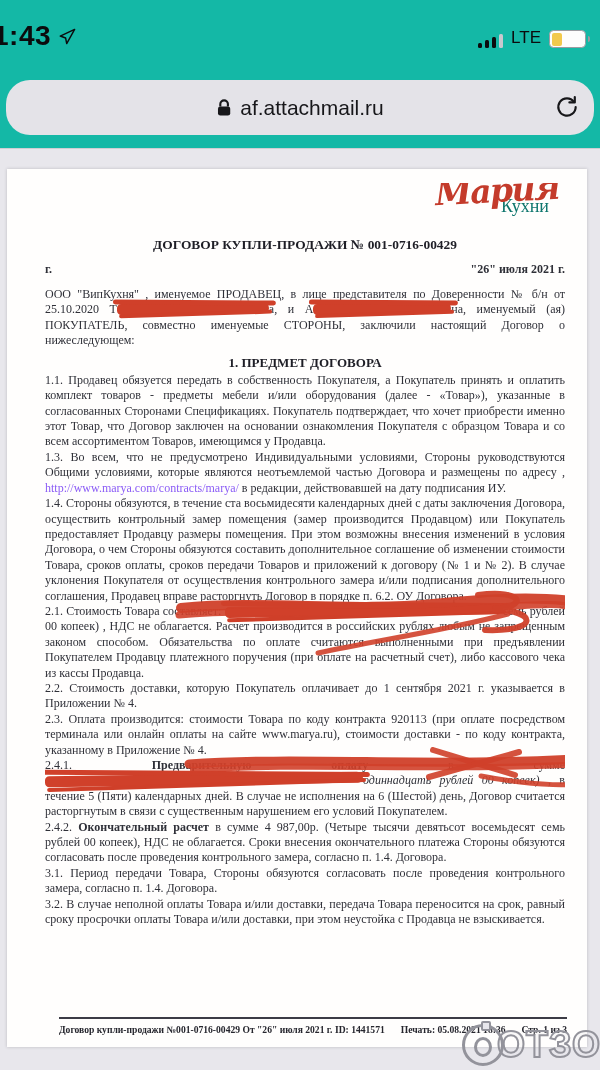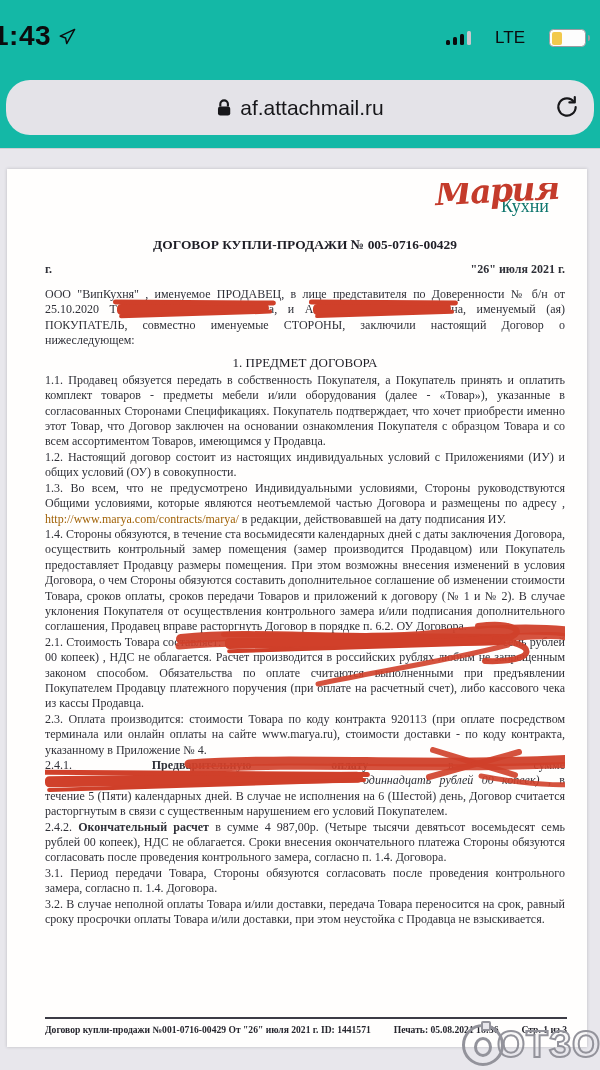--- a/index.html
+++ b/index.html
@@ -3,21 +3,21 @@
 <meta charset="utf-8">
 <style>
   html,body{margin:0;padding:0}
   body{width:600px;height:1070px;background:#e8e7ec;font-family:"Liberation Sans",sans-serif;position:relative;overflow:hidden}
 
   
   .chrome{background:#14b8a6}
   .statusbar{height:54px;display:flex;align-items:flex-end;justify-content:space-between;padding:0 14px 2px 0;box-sizing:border-box}
   .time-wrap{display:flex;align-items:center;gap:7px;margin-left:-7px}
   .time{font-weight:700;font-size:28px;color:#0b0b0d;letter-spacing:.5px}
-  .sb-right{display:flex;align-items:center;gap:24px;padding-bottom:4px}
+  .sb-right{display:flex;align-items:flex-end;gap:8px;padding-bottom:4px}
   .bars{display:flex;align-items:flex-end;gap:2.5px}
   .bar{width:4.5px;border-radius:1.5px;background:#0b0b0d}
   .bar.b1{height:5px}.bar.b2{height:8px}.bar.b3{height:11px}
   .bar.b4{height:14px;background:#c9c8ce}
   .lte{font-size:17px;color:#0b0b0d}
   .battery{width:35px;height:16px;border:1.5px solid #9b9ba1;border-radius:4.5px;position:relative;background:#fdfdfd}
   .battery .fill{position:absolute;left:1.5px;top:1.5px;bottom:1.5px;width:10px;border-radius:2px;background:#f2c94c}
   .battery .nub{position:absolute;right:-5px;top:4.5px;width:2.5px;height:6px;border-radius:0 2px 2px 0;background:#9b9ba1}
 
   .urlbar{padding:26px 6px 13px;border-bottom:1px solid #cfced3}
@@ -29,34 +29,34 @@
   .page{position:absolute;left:7px;top:169px;width:580px;height:878px;background:#fffefd;box-shadow:0 0 3px rgba(60,60,70,.25)}
   .content{position:absolute;left:38px;right:22px;top:14px;bottom:36px;overflow:hidden;
            font-family:"Liberation Serif",serif;font-size:12px;line-height:15.4px;color:#2f3038;text-align:justify}
   .logo{ text-align:right;padding-right:6px;height:52px}
   .brand{font-family:"DejaVu Serif",serif;font-style:italic;font-weight:700;font-size:33px;color:#c43b2b;letter-spacing:-1.5px;display:inline-block;transform:rotate(-3deg)}
   .tagline{font-size:18px;color:#0f766e;margin-top:-7px;padding-right:10px}
   .doc-title{text-align:center;font-weight:700;font-size:13.4px;margin:2px 0 10px;color:#1e1e26}
   .daterow{display:flex;justify-content:space-between;font-weight:700;margin-bottom:9px}
   p{margin:0}
   .para{position:relative}
-  .sec-head{text-align:center;font-weight:400;font-size:13px;margin:7px 0 2px;color:#1e1e26}
-  a.doclink{color:#a16207;text-decoration:none}
+  .sec-head{text-align:center;font-weight:700;font-size:13px;margin:7px 0 2px;color:#1e1e26}
+  a.doclink{color:#8b5cf6;text-decoration:none}
   .b{font-weight:700}
   .i{font-style:italic}
 
   
   .redact{display:inline-block;height:11px;background:#d0402a;border-radius:7px 10px 8px 7px;position:relative;top:1px;transform:rotate(-.8deg);vertical-align:baseline}
   .redact::before{content:"";position:absolute;left:-4px;right:-7px;top:-3px;height:5px;background:#d0402a;border-radius:4px;transform:rotate(1.2deg)}
   .redact::after{content:"";position:absolute;left:2px;right:-3px;bottom:-2px;height:4px;background:#cf3f29;border-radius:4px;transform:rotate(-1deg)}
   .w152{width:152px}.w138{width:138px}.w278{width:278px}.w318{width:318px}
   .scribble-svg{position:absolute;pointer-events:none;overflow:visible;z-index:3}
 
   
-  .pfooter{position:absolute;left:38px;right:20px;bottom:12px;border-top:2.5px solid #3c3c46;padding-top:5px;
+  .pfooter{position:absolute;left:52px;right:20px;bottom:12px;border-top:2.5px solid #3c3c46;padding-top:5px;
            display:flex;justify-content:space-between;font-family:"Liberation Serif",serif;font-size:9.6px;font-weight:700;color:#26262e;background:#fffefd}
 
   
   .watermark{position:absolute;left:462px;top:1024px;display:flex;align-items:center;z-index:6}
   .wm-circle{width:42px;height:42px;border:3px solid #93939b;border-radius:50%;box-sizing:border-box;position:relative;flex:none}
   .wm-circle::after{content:"";position:absolute;left:9px;top:10px;width:12px;height:14px;border:3px solid #93939b;border-radius:50%}
   .wm-circle::before{content:"";position:absolute;left:16px;top:-6px;width:6px;height:6px;border:2px solid #93939b;border-radius:2px;background:#e8e7ec}
   .wm-text{font-size:36px;font-weight:800;letter-spacing:1px;margin-left:-7px;color:rgba(230,230,236,.25);
            -webkit-text-stroke:2px #93939b;font-family:"Liberation Sans",sans-serif;white-space:nowrap}
 </style>
@@ -106,45 +106,45 @@
 </div>
 
 <div class="page">
   <div class="content">
 
     <div class="logo">
       <span class="brand">Мария</span>
       <div class="tagline">Кухни</div>
     </div>
 
-    <div class="doc-title">ДОГОВОР КУПЛИ-ПРОДАЖИ № 005-0716-00429</div>
+    <div class="doc-title">ДОГОВОР КУПЛИ-ПРОДАЖИ № 001-0716-00429</div>
 
     <div class="daterow">
       <span>г.</span>
       <span>"26" июля 2021 г.</span>
     </div>
 
     <p class="para"><span>ООО "ВипКухня" , именуемое ПРОДАВЕЦ, в лице представителя по Доверенности № б/н от 25.10.2020 Т</span><span class="redact w152"></span><span>а, и А</span><span class="redact w138"></span><span>на, именуемый (ая) ПОКУПАТЕЛЬ, совместно именуемые СТОРОНЫ, заключили настоящий Договор о нижеследующем:</span></p>
 
     <div class="sec-head">1. ПРЕДМЕТ ДОГОВОРА</div>
     <p class="para">1.1. Продавец обязуется передать в собственность Покупателя, а Покупатель принять и оплатить комплект товаров - предметы мебели и/или оборудования (далее - «Товар»), указанные в согласованных Сторонами Спецификациях. Покупатель подтверждает, что хочет приобрести именно этот Товар, что Договор заключен на основании ознакомления Покупателя с образцом Товара и со всем ассортиментом Товаров, имеющимся у Продавца.</p>
-    <p class="para">1.2. Настоящий договор состоит из настоящих индивидуальных условий с Приложениями (ИУ) и общих условий (ОУ) в совокупности.</p>
     <p class="para"><span>1.3. Во всем, что не предусмотрено Индивидуальными условиями, Стороны руководствуются Общими условиями, которые являются неотъемлемой частью Договора и размещены по адресу , </span><a class="doclink" href="#">http://www.marya.com/contracts/marya/</a><span> в редакции, действовавшей на дату подписания ИУ.</span></p>
     <p class="para">1.4. Стороны обязуются, в течение ста восьмидесяти календарных дней с даты заключения Договора, осуществить контрольный замер помещения (замер производится Продавцом) или Покупатель предоставляет Продавцу размеры помещения. При этом возможны внесения изменений в условия Договора, о чем Стороны обязуются составить дополнительное соглашение об изменении стоимости Товара, сроков оплаты, сроков передачи Товаров и приложений к договору (№ 1 и № 2). В случае уклонения Покупателя от осуществления контрольного замера и/или подписания дополнительного соглашения, Продавец вправе расторгнуть Договор в порядке п. 6.2. ОУ Договора.</p>
 
     <p class="para">
       <svg class="scribble-svg" style="left:128px;top:-12px" width="430" height="70" viewBox="0 0 430 70">
         <path d="M8 16 C 90 8, 180 20, 260 12 S 380 6, 404 10" stroke="#d0402a" stroke-width="10" fill="none" stroke-linecap="round" opacity=".95"></path>
         <path d="M6 23 C 100 15, 200 25, 300 17 S 388 13, 402 17" stroke="#d0402a" stroke-width="7" fill="none" stroke-linecap="round" opacity=".9"></path>
         <path d="M305 3 C 350 -3, 357 15, 320 17 C 365 19, 367 40, 312 38" stroke="#d0402a" stroke-width="6" fill="none" stroke-linecap="round" opacity=".95"></path>
         <path d="M335 22 C 265 40, 205 48, 145 61" stroke="#d0402a" stroke-width="5" fill="none" stroke-linecap="round" opacity=".9"></path>
         <path d="M404 10 C 414 15, 420 21, 424 27" stroke="#d0402a" stroke-width="6" fill="none" stroke-linecap="round" opacity=".9"></path>
       </svg>
       <span>2.1. Стоимость Товара составляет: </span><span class="redact w278"></span><span>семь рублей 00 копеек) , НДС не облагается. Расчет производится в российских рублях любым не запрещенным законом способом. Обязательства по оплате считаются выполненными при предъявлении Покупателем Продавцу платежного поручения (при оплате на расчетный счет), либо кассового чека из кассы Продавца.</span>
     </p>
+    <p class="para">2.2. Стоимость доставки, которую Покупатель оплачивает до 1 сентября 2021 г. указывается в Приложении № 4.</p>
     <p class="para">2.3. Оплата производится: стоимости Товара по коду контракта 920113 (при оплате посредством терминала или онлайн оплаты на сайте www.marya.ru), стоимости доставки - по коду контракта, указанному в Приложение № 4.</p>
     <p class="para">
       <svg class="scribble-svg" style="left:138px;top:-8px" width="420" height="52" viewBox="0 0 420 52">
         <path d="M6 14 C 120 6, 260 18, 410 8" stroke="#d0402a" stroke-width="9" fill="none" stroke-linecap="round" opacity=".95"></path>
         <path d="M10 20 C 120 12, 260 22, 405 14" stroke="#d0402a" stroke-width="6" fill="none" stroke-linecap="round" opacity=".9"></path>
         <path d="M250 0 L 332 25" stroke="#d0402a" stroke-width="6" stroke-linecap="round" opacity=".9"></path>
         <path d="M336 2 L 246 27" stroke="#d0402a" stroke-width="6" stroke-linecap="round" opacity=".9"></path>
         <path d="M298 26 C 350 36, 398 38, 416 29" stroke="#d0402a" stroke-width="5" fill="none" stroke-linecap="round" opacity=".9"></path>
       </svg>
       <span>2.4.1. </span><span class="b">Предварительную оплату</span><span> в сумме </span><span class="redact w318"></span><span class="i">одиннадцать рублей 00 копеек)</span><span> , в течение 5 (Пяти) календарных дней. В случае не исполнения на 6 (Шестой) день, Договор считается расторгнутым в связи с существенным нарушением его условий Покупателем.</span>

